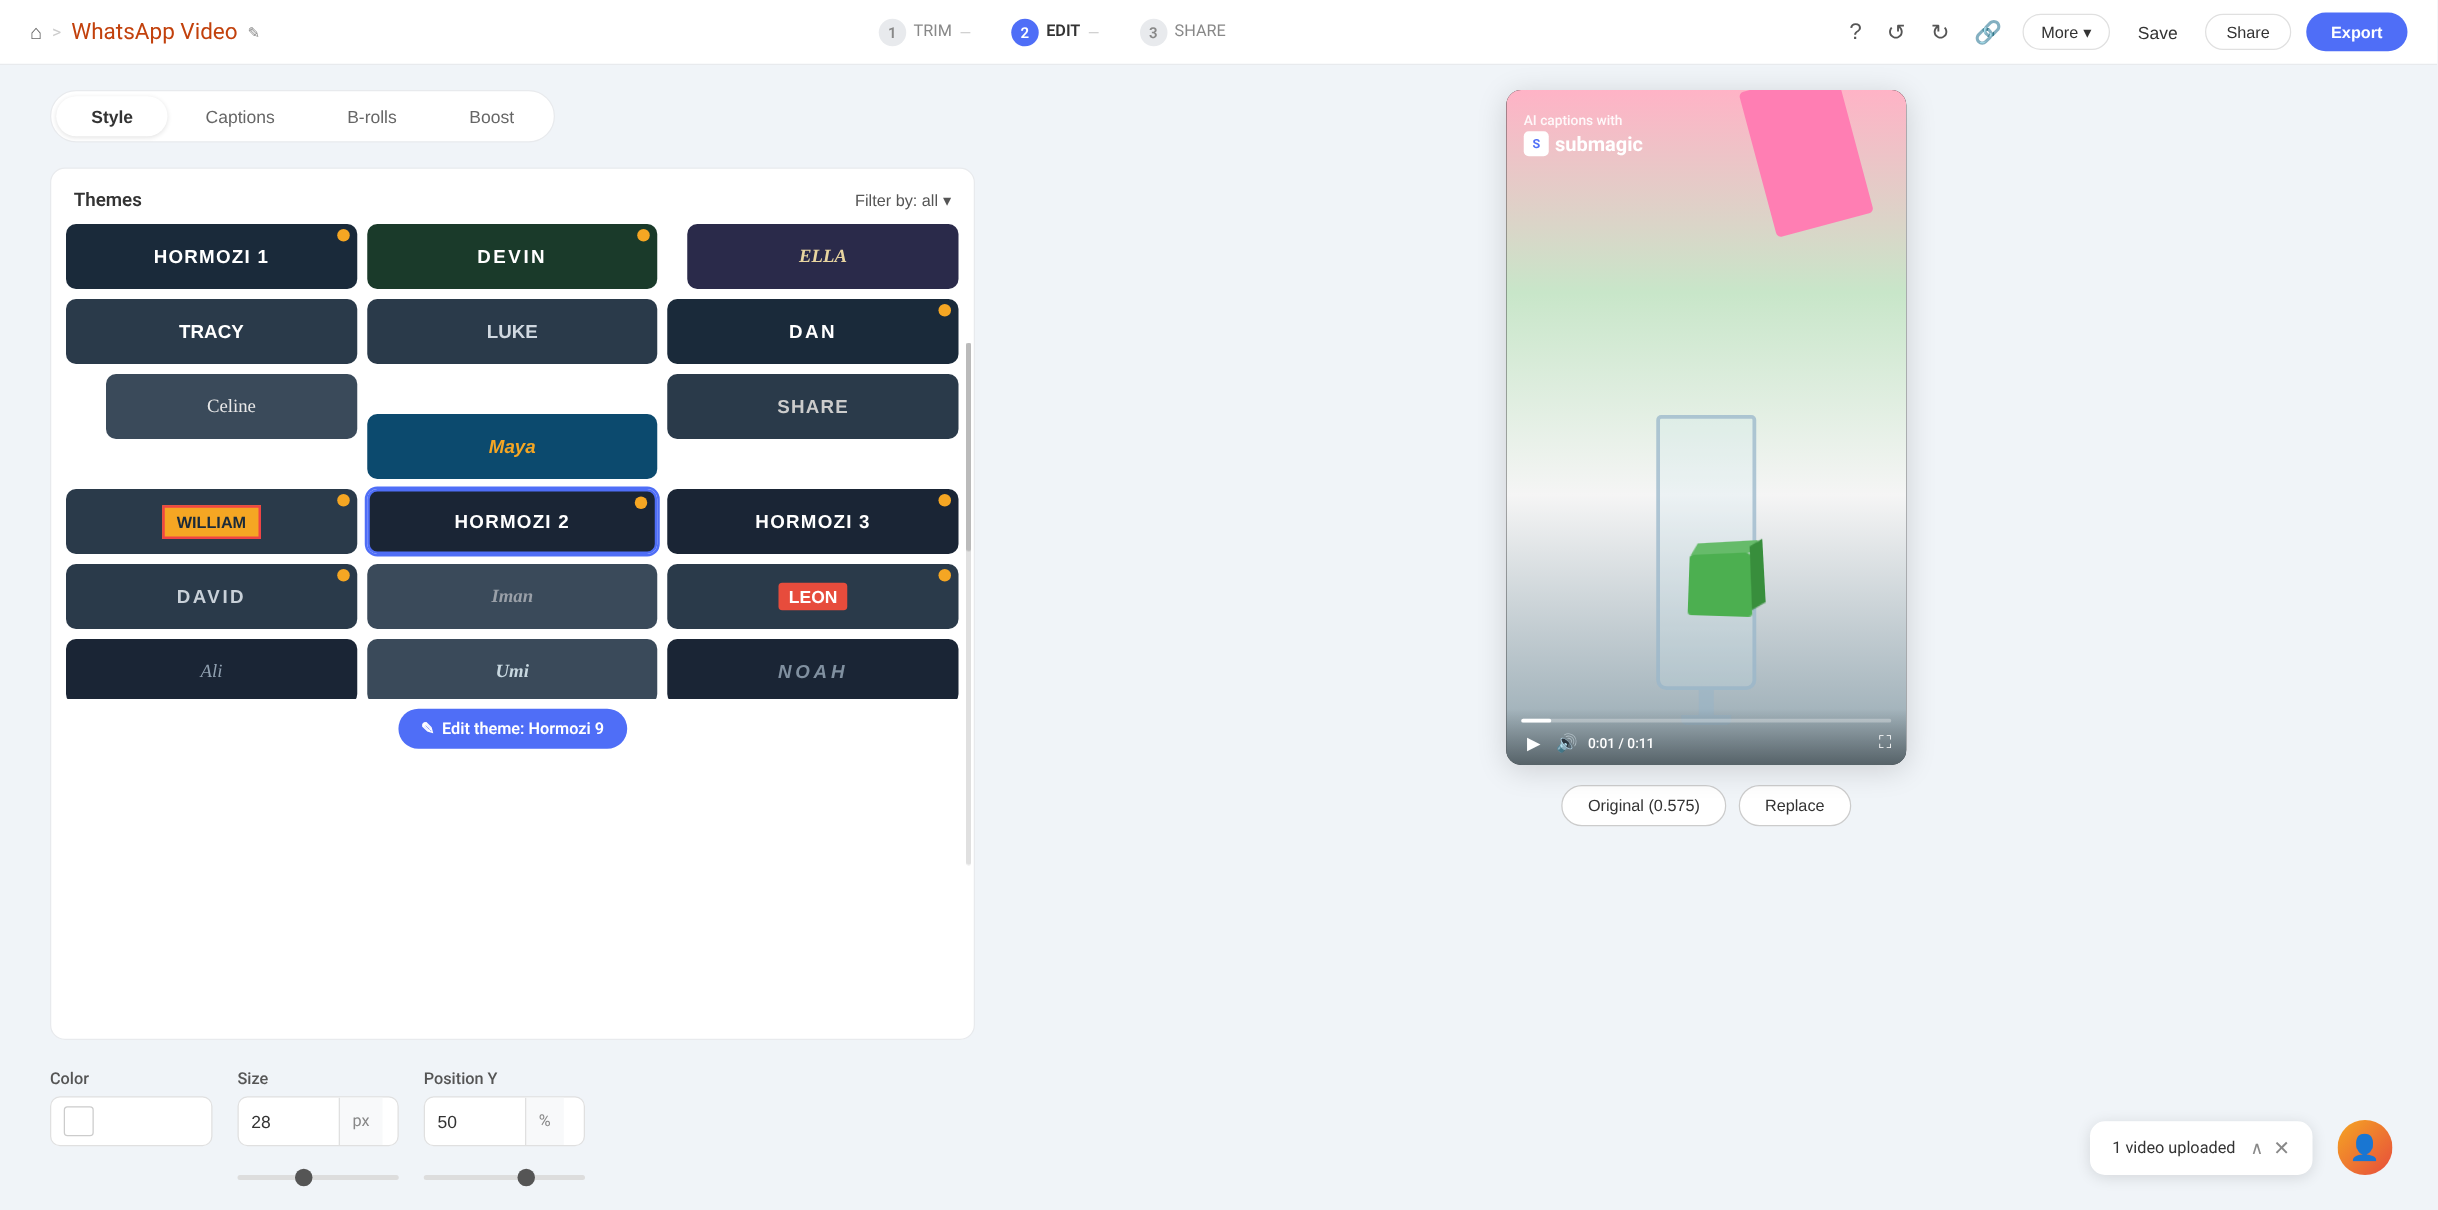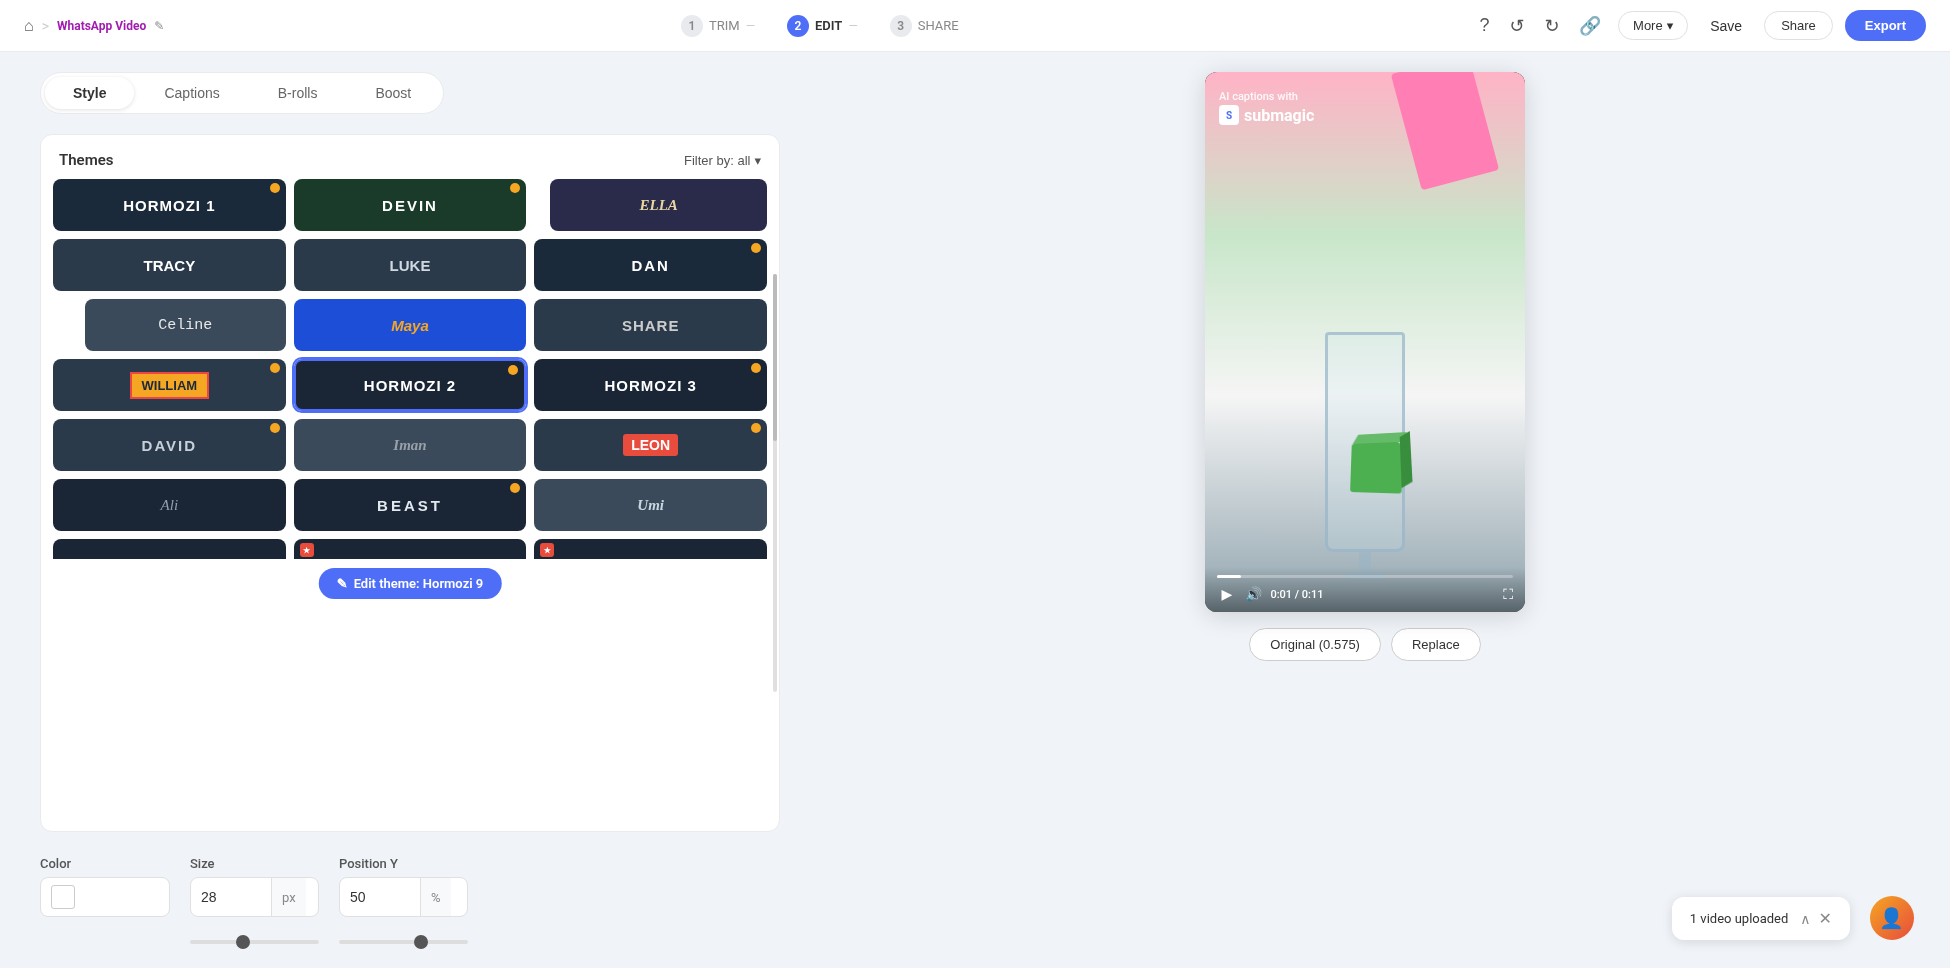--- a/index.html
+++ b/index.html
@@ -24,21 +24,21 @@
       justify-content: space-between;
       flex-shrink: 0;
     }
     .nav-left {
       display: flex;
       align-items: center;
       gap: 8px;
     }
     .home-icon { font-size: 16px; color: #666; cursor: pointer; }
     .nav-sep { color: #ccc; font-size: 14px; }
-    .nav-title { font-size: 12px; color: #a21caf; font-weight: 700; cursor: pointer; }
+    .nav-title { font-size: 18px; color: #c2410c; font-weight: 400; cursor: pointer; }
     .edit-icon { font-size: 12px; color: #888; cursor: pointer; }
 
     .nav-steps {
       display: flex;
       align-items: center;
       gap: 0;
     }
     .step {
       display: flex;
       align-items: center;
@@ -249,22 +249,22 @@
       color: #fff;
     }
 
     
     .theme-hormozi1 { background: #1a2a3a; color: #fff; font-family: Impact, sans-serif; letter-spacing: 1px; }
     .theme-devin { background: #1a3a2a; color: #fff; font-family: Impact, sans-serif; letter-spacing: 2px; }
     .theme-ella { background: #2a2a4a; color: #e8d5a0; font-family: serif; font-style: italic; margin-left: 16px; }
     .theme-tracy { background: #2a3a4a; color: #fff; font-family: Arial, sans-serif; font-weight: 700; }
     .theme-dan { background: #1a2a3a; color: #fff; font-family: Impact, sans-serif; letter-spacing: 2px; }
     .theme-luke { background: #2a3a4a; color: #d0d8e0; font-family: Arial, sans-serif; font-weight: 600; }
-    .theme-celine { background: #3a4a5a; color: #e8e8e8; font-family: Liberation Mono, monospace; font-weight: 400; margin-left: 32px; }
-    .theme-maya { background: #1d4ed8; color: #f5a623; font-family: Arial, sans-serif; font-weight: 700; font-style: italic; }
+    .theme-celine { background: #3a4a5a; color: #e8e8e8; font-family: Liberation Serif, serif; font-weight: 400; margin-left: 32px; }
+    .theme-maya { background: #0c4a6e; color: #f5a623; font-family: Arial, sans-serif; font-weight: 700; font-style: italic; margin-top: 32px; }
     .theme-karl { background: #2a3a4a; color: #ccc; font-family: Arial, sans-serif; font-weight: 600; letter-spacing: 1px; }
     .theme-william { background: #2a3a4a; }
     .theme-william-inner { background: #f5a623; color: #1a2a3a; font-family: Impact, sans-serif; padding: 4px 10px; font-size: 13px; border: 2px solid #ef4444; }
     .theme-hormozi2 { background: #1a2535; border: 2px solid #4f6ef7; color: #fff; font-family: Impact, sans-serif; letter-spacing: 1px; }
     .theme-hormozi3 { background: #1a2535; color: #fff; font-family: Impact, sans-serif; letter-spacing: 1px; }
     .theme-david { background: #2a3a4a; color: #c8d0d8; font-family: Arial, sans-serif; font-weight: 700; letter-spacing: 2px; }
     .theme-iman { background: #3a4a5a; color: #9aa0a8; font-family: Georgia, serif; font-style: italic; }
     .theme-leon { background: #2a3a4a; }
     .theme-leon-inner { background: #e74c3c; color: #fff; font-family: Impact, sans-serif; padding: 3px 8px; border-radius: 3px; font-size: 14px; }
     .theme-ali { background: #1a2535; color: #90a0b0; font-family: Georgia, serif; font-style: italic; font-weight: 400; }
@@ -827,24 +827,20 @@
           <span>Iman</span>
         </div>
         <div class="theme-card theme-leon">
           <span class="theme-leon-inner">LEON</span>
           <span class="pro-badge"></span>
         </div>
 
         <div class="theme-card theme-ali">
           <span>Ali</span>
         </div>
-        <div class="theme-card theme-beast">
-          <span>BEAST</span>
-          <span class="pro-badge"></span>
-        </div>
         <div class="theme-card theme-umi">
           <span>Umi</span>
         </div>
 
         <div class="theme-card theme-noah">
           <span>NOAH</span>
         </div>
         <div class="theme-card theme-leila" style="background:#1a2535; justify-content: center; gap: 4px;">
           <span class="star-badge">★</span>
           <span style="color:#fff; font-family: Impact, sans-serif; font-size:14px; letter-spacing:1px;">LEILA</span>

